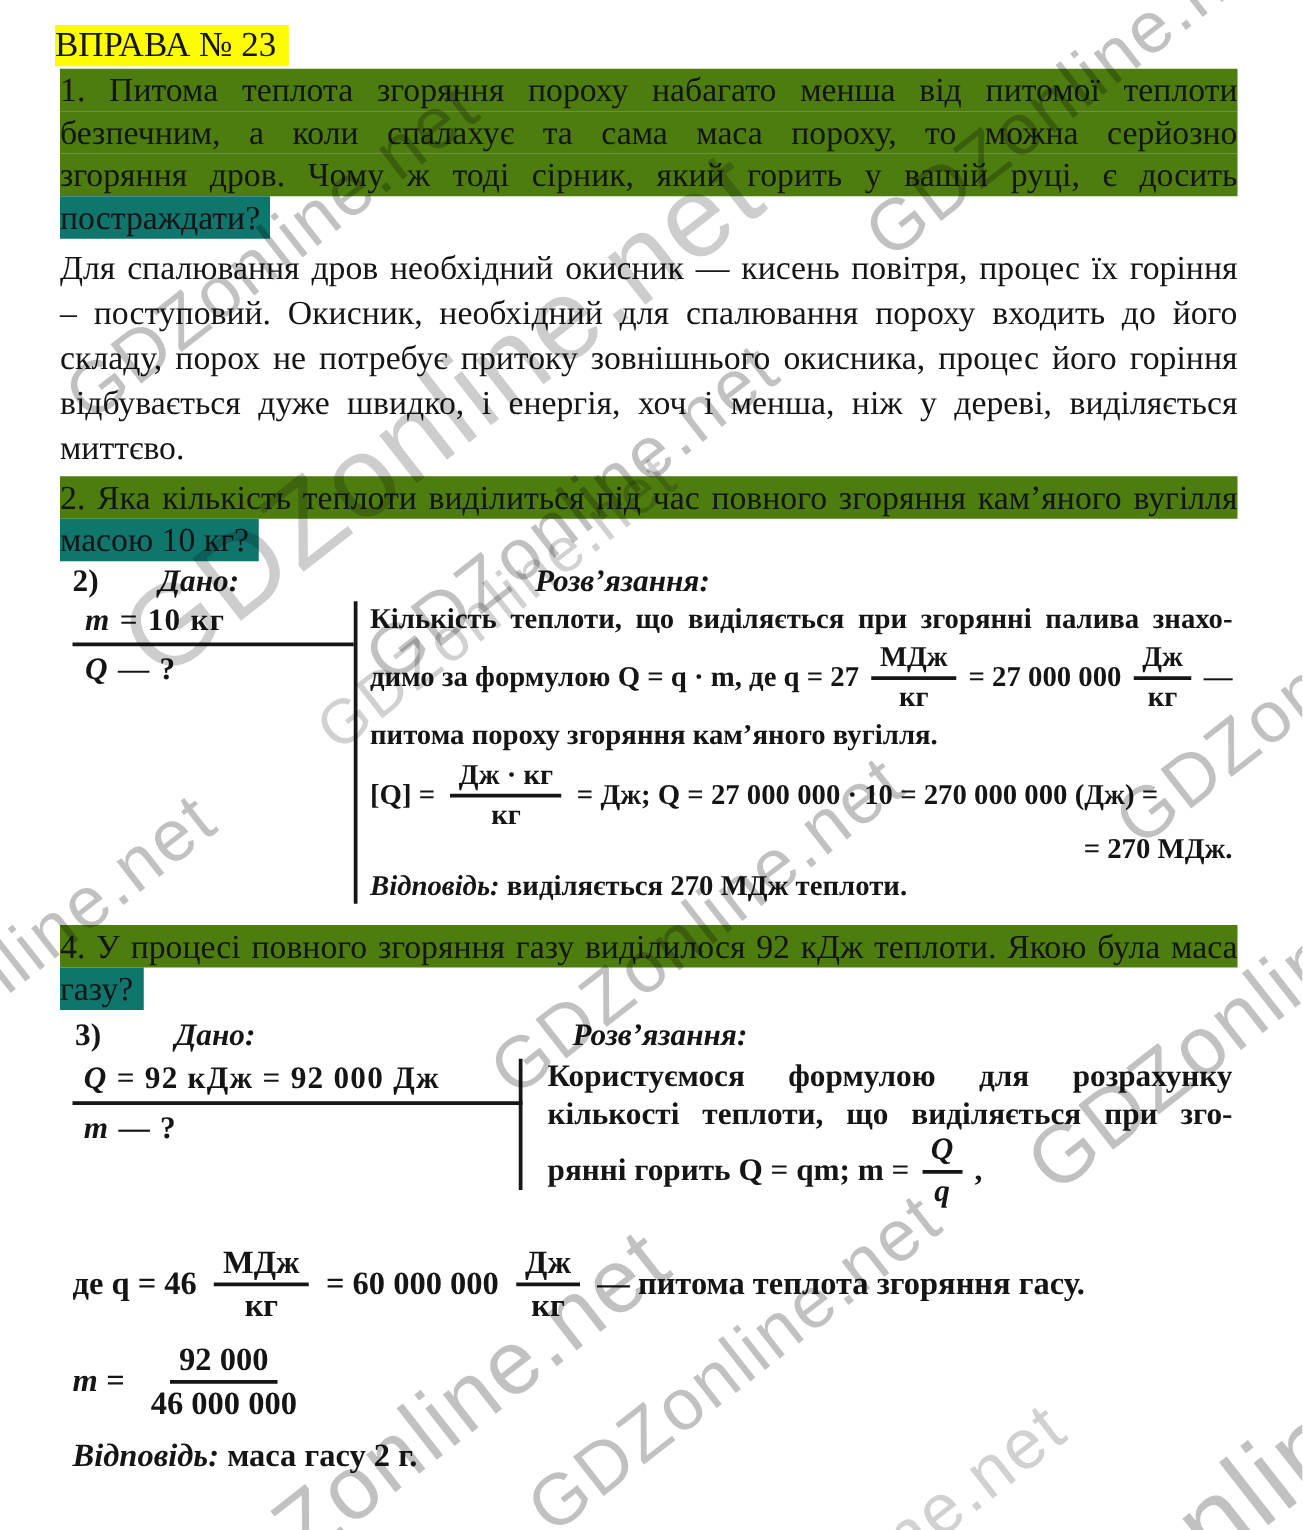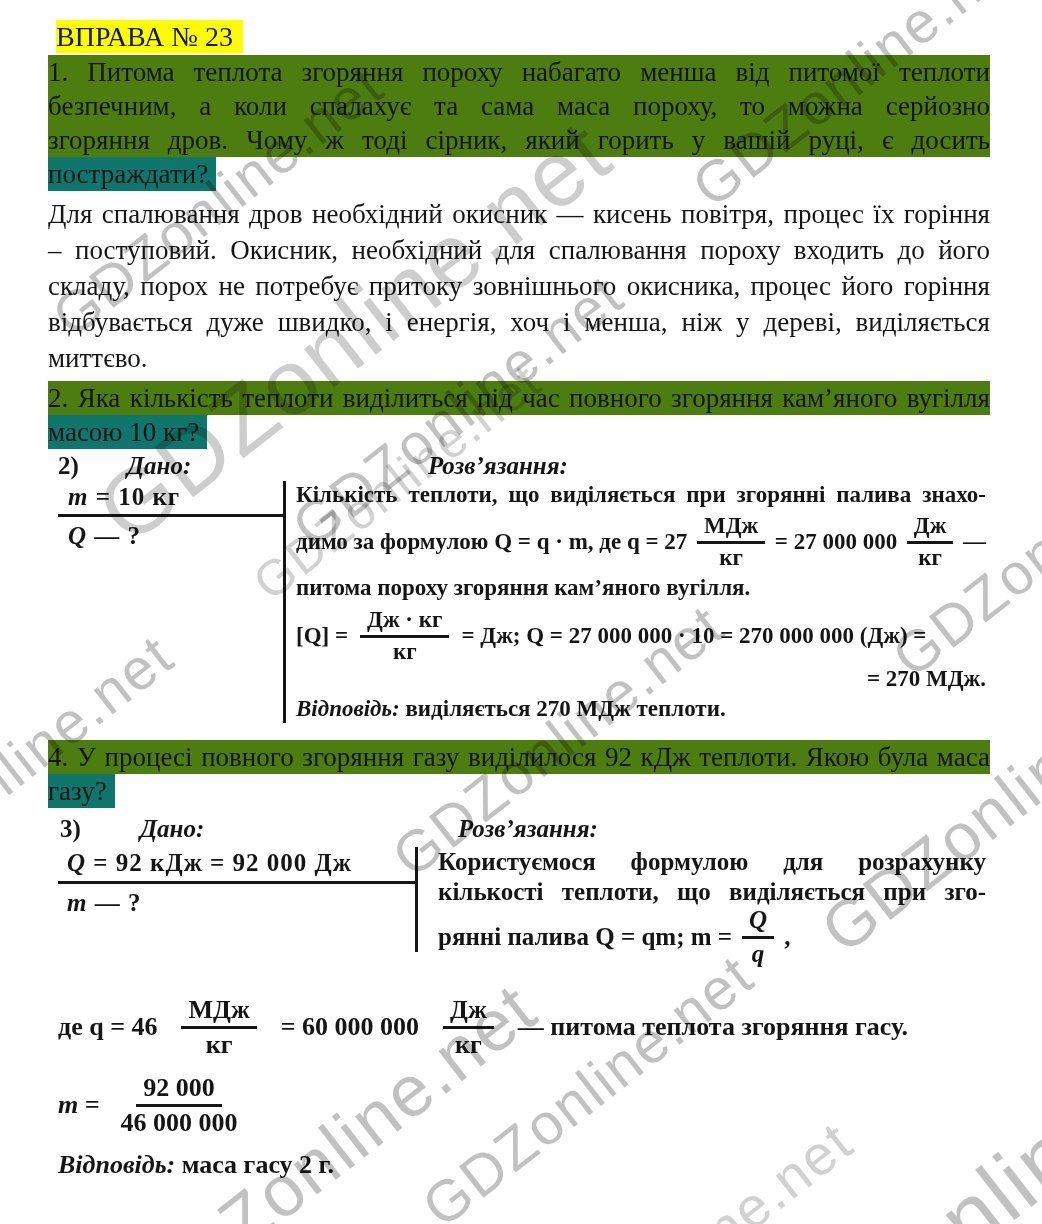--- a/index.html
+++ b/index.html
@@ -35,21 +35,21 @@
     line-height:34px; background:#4d7c0f;
     text-align:justify; text-align-last:justify;
   }
   .qlast{
     display:inline-block; background:#0f766e; padding-right:8px;
     line-height:34px; text-align:left;
   }
   .aline{line-height:36px; text-align:justify; text-align-last:justify;}
   .alast{line-height:36px; text-align:left;}
   .title-hl{
-    position:absolute; left:56px; top:20px; display:inline-block;
+    position:absolute; left:44px; top:20px; display:inline-block;
     background:#fdfd00; font-size:28px; line-height:33px;
     padding:0 10px 0 0; z-index:2;
   }
   
   .abs{position:absolute; z-index:2;}
   .it{font-style:italic; font-weight:bold;}
   .sol-label{font-size:25px;}
   .sol-num{font-size:25px; font-weight:bold;}
   .given{font-size:25px; font-weight:bold; letter-spacing:1px; white-space:nowrap;}
   .given .var{font-style:italic;}
@@ -153,29 +153,29 @@
   <span class="abs it sol-label" style="left:458px; top:815px;">Розв’язання:</span>
 
   <div class="abs given" style="left:67px; top:849px;"><span class="var">Q</span><span> = 92 кДж = 92 000 Дж</span></div>
   <div class="rule" style="left:58px; top:881px; width:360px; height:3px;"></div>
   <div class="abs given" style="left:67px; top:889px;"><span class="var">m</span><span> — ?</span></div>
   <div class="rule" style="left:415px; top:847px; width:3px; height:105px;"></div>
 
   <div class="solcol jline" style="left:438px; top:848px; width:548px; font-size:25px;font-family:Liberation Serif, serif;">Користуємося формулою для розрахунку</div>
   <div class="solcol jline" style="left:438px; top:878px; width:548px; font-size:25px;">кількості теплоти, що виділяється при зго-</div>
   <div class="solcol frow" style="left:438px; top:908px; width:548px; height:58px; font-size:25px; gap:10px;">
-    <span class="gap">рянні палива Q = qm;  m =</span>
+    <span class="gap">рянні горить Q = qm;  m =</span>
     <span class="frac" style="font-style:italic;">
         <span class="num">Q</span>
         <span class="den">q</span>
       </span>
     <span class="gap">,</span>
   </div>
 
-  <div class="solcol frow" style="left:58px; top:996px; width:928px; height:62px; font-size:26px; gap:24px;">
+  <div class="solcol frow" style="left:58px; top:996px; width:928px; height:62px; font-size:26px; gap:14px;">
     <span class="gap">де  q = 46</span>
     <span class="frac">
         <span class="num">МДж</span>
         <span class="den">кг</span>
       </span>
     <span class="gap">= 60 000 000</span>
     <span class="frac">
         <span class="num">Дж</span>
         <span class="den">кг</span>
       </span>

